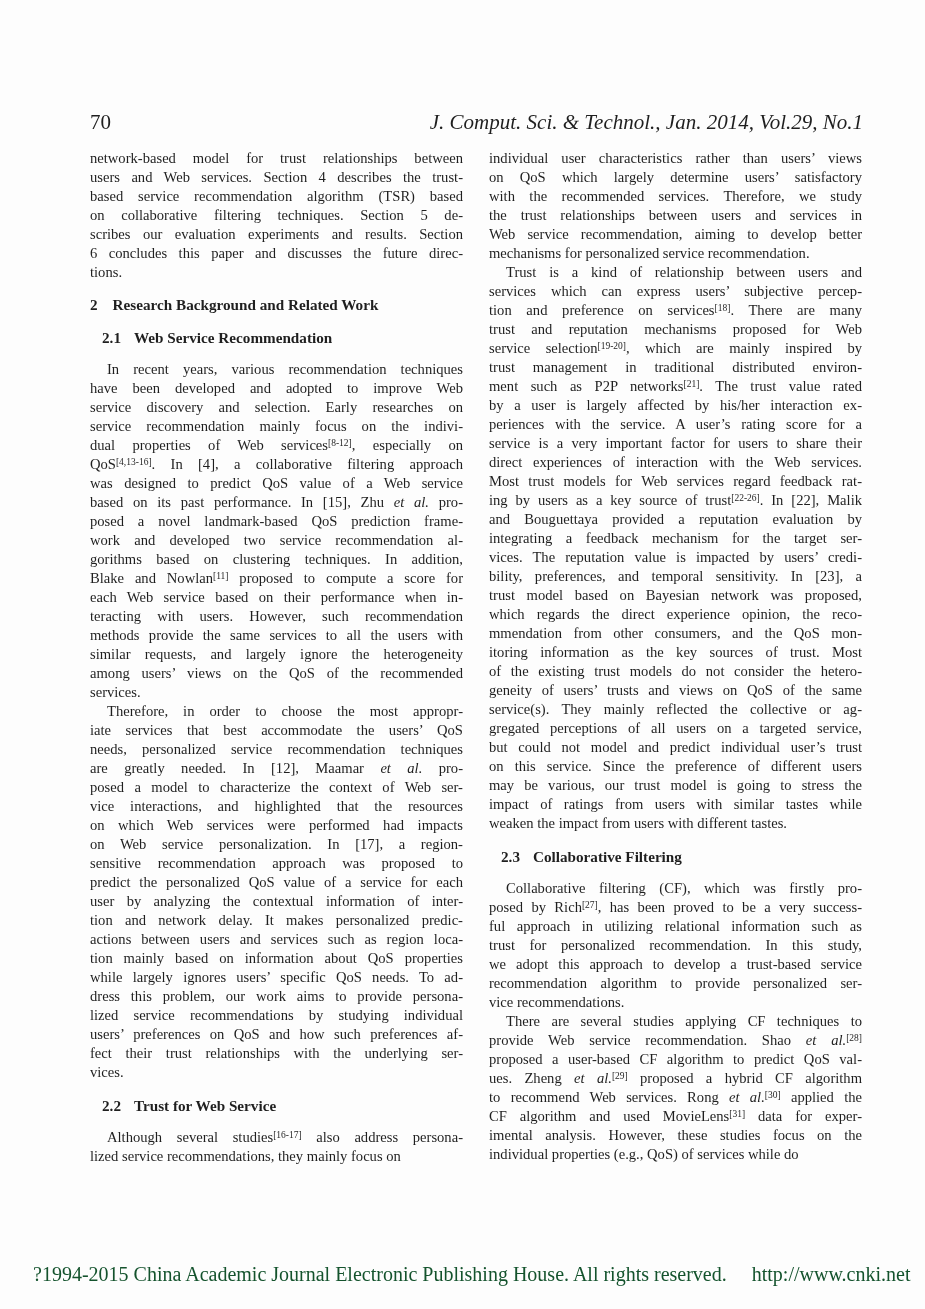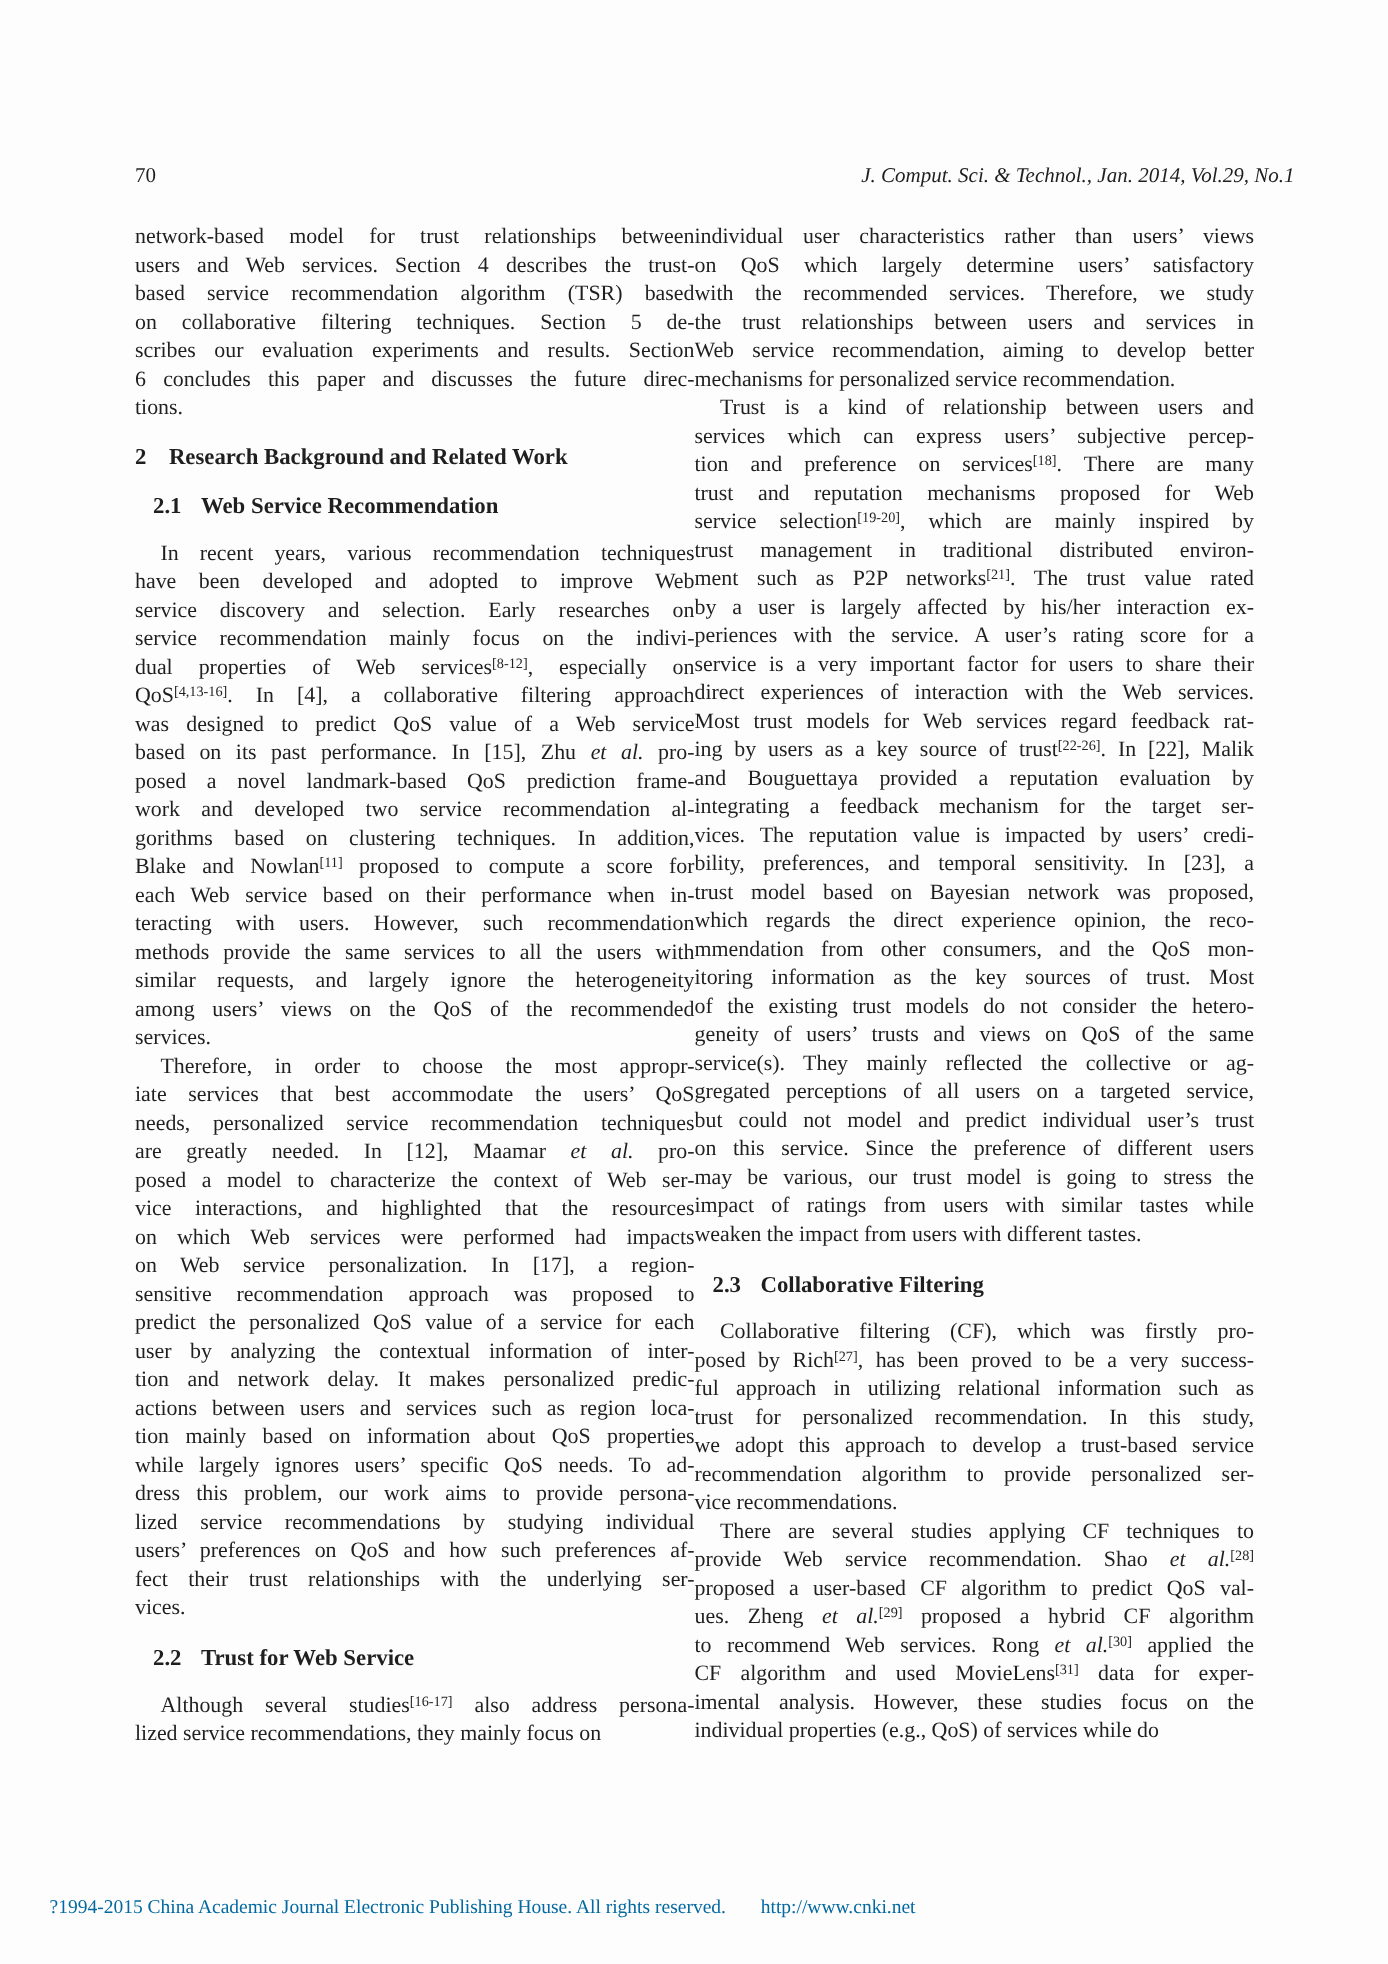--- a/index.html
+++ b/index.html
@@ -10,27 +10,28 @@
     font-family: "Liberation Serif", serif;
     color: #1f1f1f;
     overflow: hidden;
   }
   .page-header {
     position: absolute;
     top: 110px; left: 90px; width: 773px;
     display: flex;
     justify-content: space-between;
     align-items: center;
-    font-size: 14px;
+    font-size: 21px;
   }
   .journal-ref { font-style: italic; }
   .columns {
     position: absolute;
     top: 149px; left: 90px;
     display: flex;
+    gap: 26px;
   }
   .col {
     width: 373px;
     font-size: 14.6px;
     line-height: 19px;
   }
   .para { margin: 0; }
   .line {
     text-align: justify;
     text-align-last: justify;
@@ -56,22 +57,22 @@
     font-weight: bold;
     font-size: 15.2px;
     margin: 14px 0 13px 12px;
     line-height: 19px;
   }
   .sec-heading .h-num { margin-right: 15px; }
   .subsec-heading .h-num { margin-right: 13px; }
   .page-footer {
     position: absolute;
     top: 1263px; left: 33px; right: 30px;
-    font-size: 13px;
-    color: #0369a1;
+    font-size: 20px;
+    color: #14532d;
     white-space: nowrap;
   }
   .footer-url { margin-left: 20px; }
 </style>
 </head>
 <body>
 
 <div class="page-header">
   <span>70</span>
   <span class="journal-ref">J. Comput. Sci. &amp; Technol., Jan. 2014, Vol.29, No.1</span>

